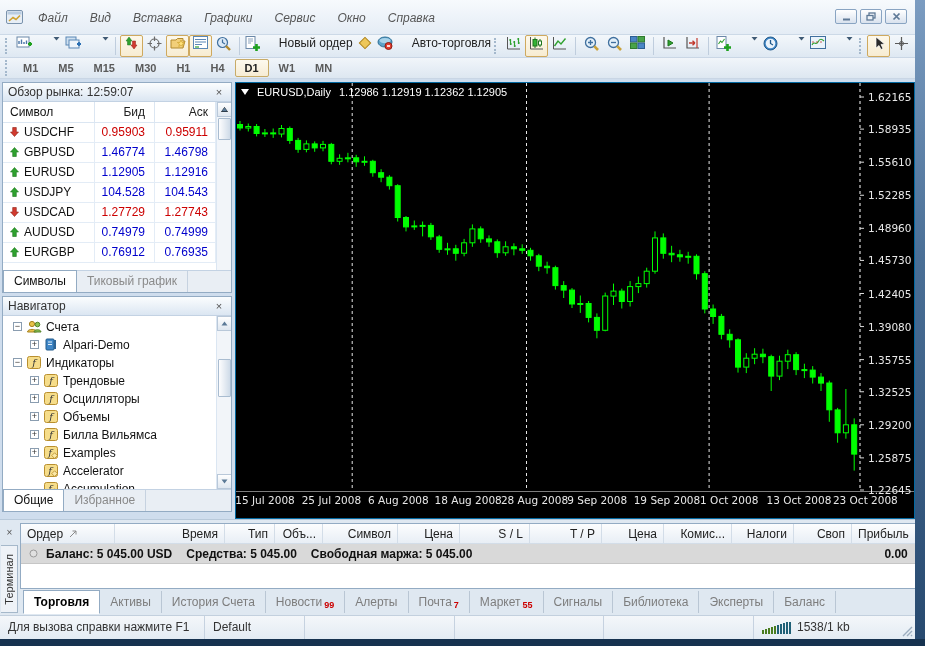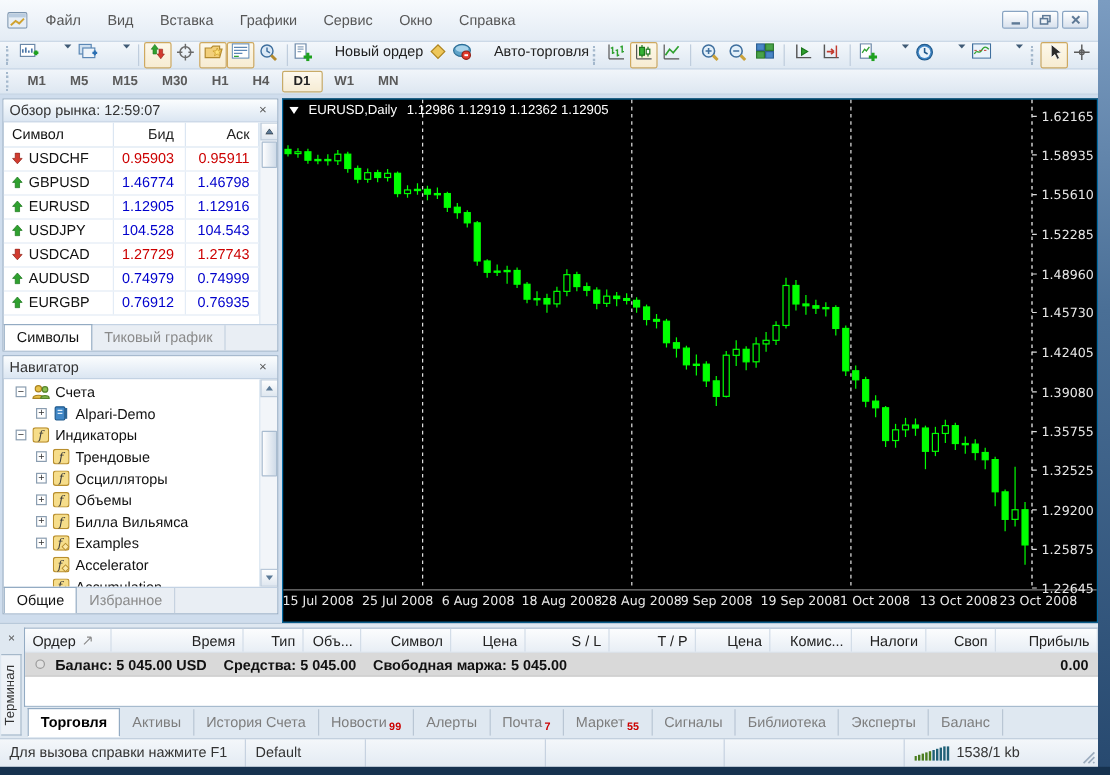--- a/index.html
+++ b/index.html
@@ -6,21 +6,21 @@
   body { background:#9aa7b5; font-family:"Liberation Sans","DejaVu Sans",sans-serif; }
   .app { position:relative; width:925px; height:646px; background:#cfdded; overflow:hidden;
          font-family:"Liberation Sans","DejaVu Sans",sans-serif; }
   .border-right { position:absolute; top:0; right:0; width:10px; height:100%;
                   background:linear-gradient(180deg,#7b9cc1 0%,#4a6f96 40%,#27496f 100%); z-index:50; }
   .border-bottom { position:absolute; left:0; bottom:0; width:100%; height:7px; background:#16324f; z-index:51; }
   .inner { position:absolute; left:0; top:0; width:915px; height:639px; display:flex; flex-direction:column; }
 
   
   .menubar { height:39px; display:flex; align-items:center; padding:0 4px;
-             background:linear-gradient(#f7fafd,#e4ecf5); border-bottom:1px solid #ccd9e7; }
+             background:linear-gradient(#f7fafd,#e4ecf5); border-bottom:1px solid #ccd9e7;font-style:italic; }
   .app-icon { margin:0 4px 0 2px; display:flex; }
   .menu-item { padding:1px 11px; font-size:12px; color:#565656; cursor:default; }
   .win-buttons { margin-left:auto; display:flex; gap:3px; margin-right:4px; }
   .win-btn { width:22px; height:15px; border:1px solid #89a4c2; border-radius:2px;
              background:linear-gradient(#ffffff,#d9e2ee); display:flex; align-items:center; justify-content:center; }
 
   
   .toolbar { height:26px; display:flex; align-items:center; padding:0 2px;
              background:linear-gradient(#f3f7fb,#dee8f2); border-bottom:1px solid #c9d6e5; }
   .grip { width:3px; height:16px; border-left:2px dotted #a4b8cc; margin:0 5px 0 3px; }
@@ -857,21 +857,21 @@
     <div class="terminal">
       <div class="t-rail">
         <div class="t-close">×</div>
         <div class="t-vtab">
             <span>Терминал</span>
           </div>
       </div>
       <div class="t-main">
         <div class="t-box">
           <div class="t-header" id="t-header">
-              <div style="width:72px;text-align:center;">
+              <div style="width:94px;text-align:center;">
                 <span>Ордер</span>
                 <span style="display:flex;">
                   <svg width="8" height="8">
                     <path d="M1 7 L7 1 M7 1 H3.5 M7 1 V4.5" stroke="#8a8a8a" stroke-width="1" fill="none"></path>
                   </svg>
                 </span>
               </div>
               <div style="width:110px;">
                 <span>Время</span>
               </div>

